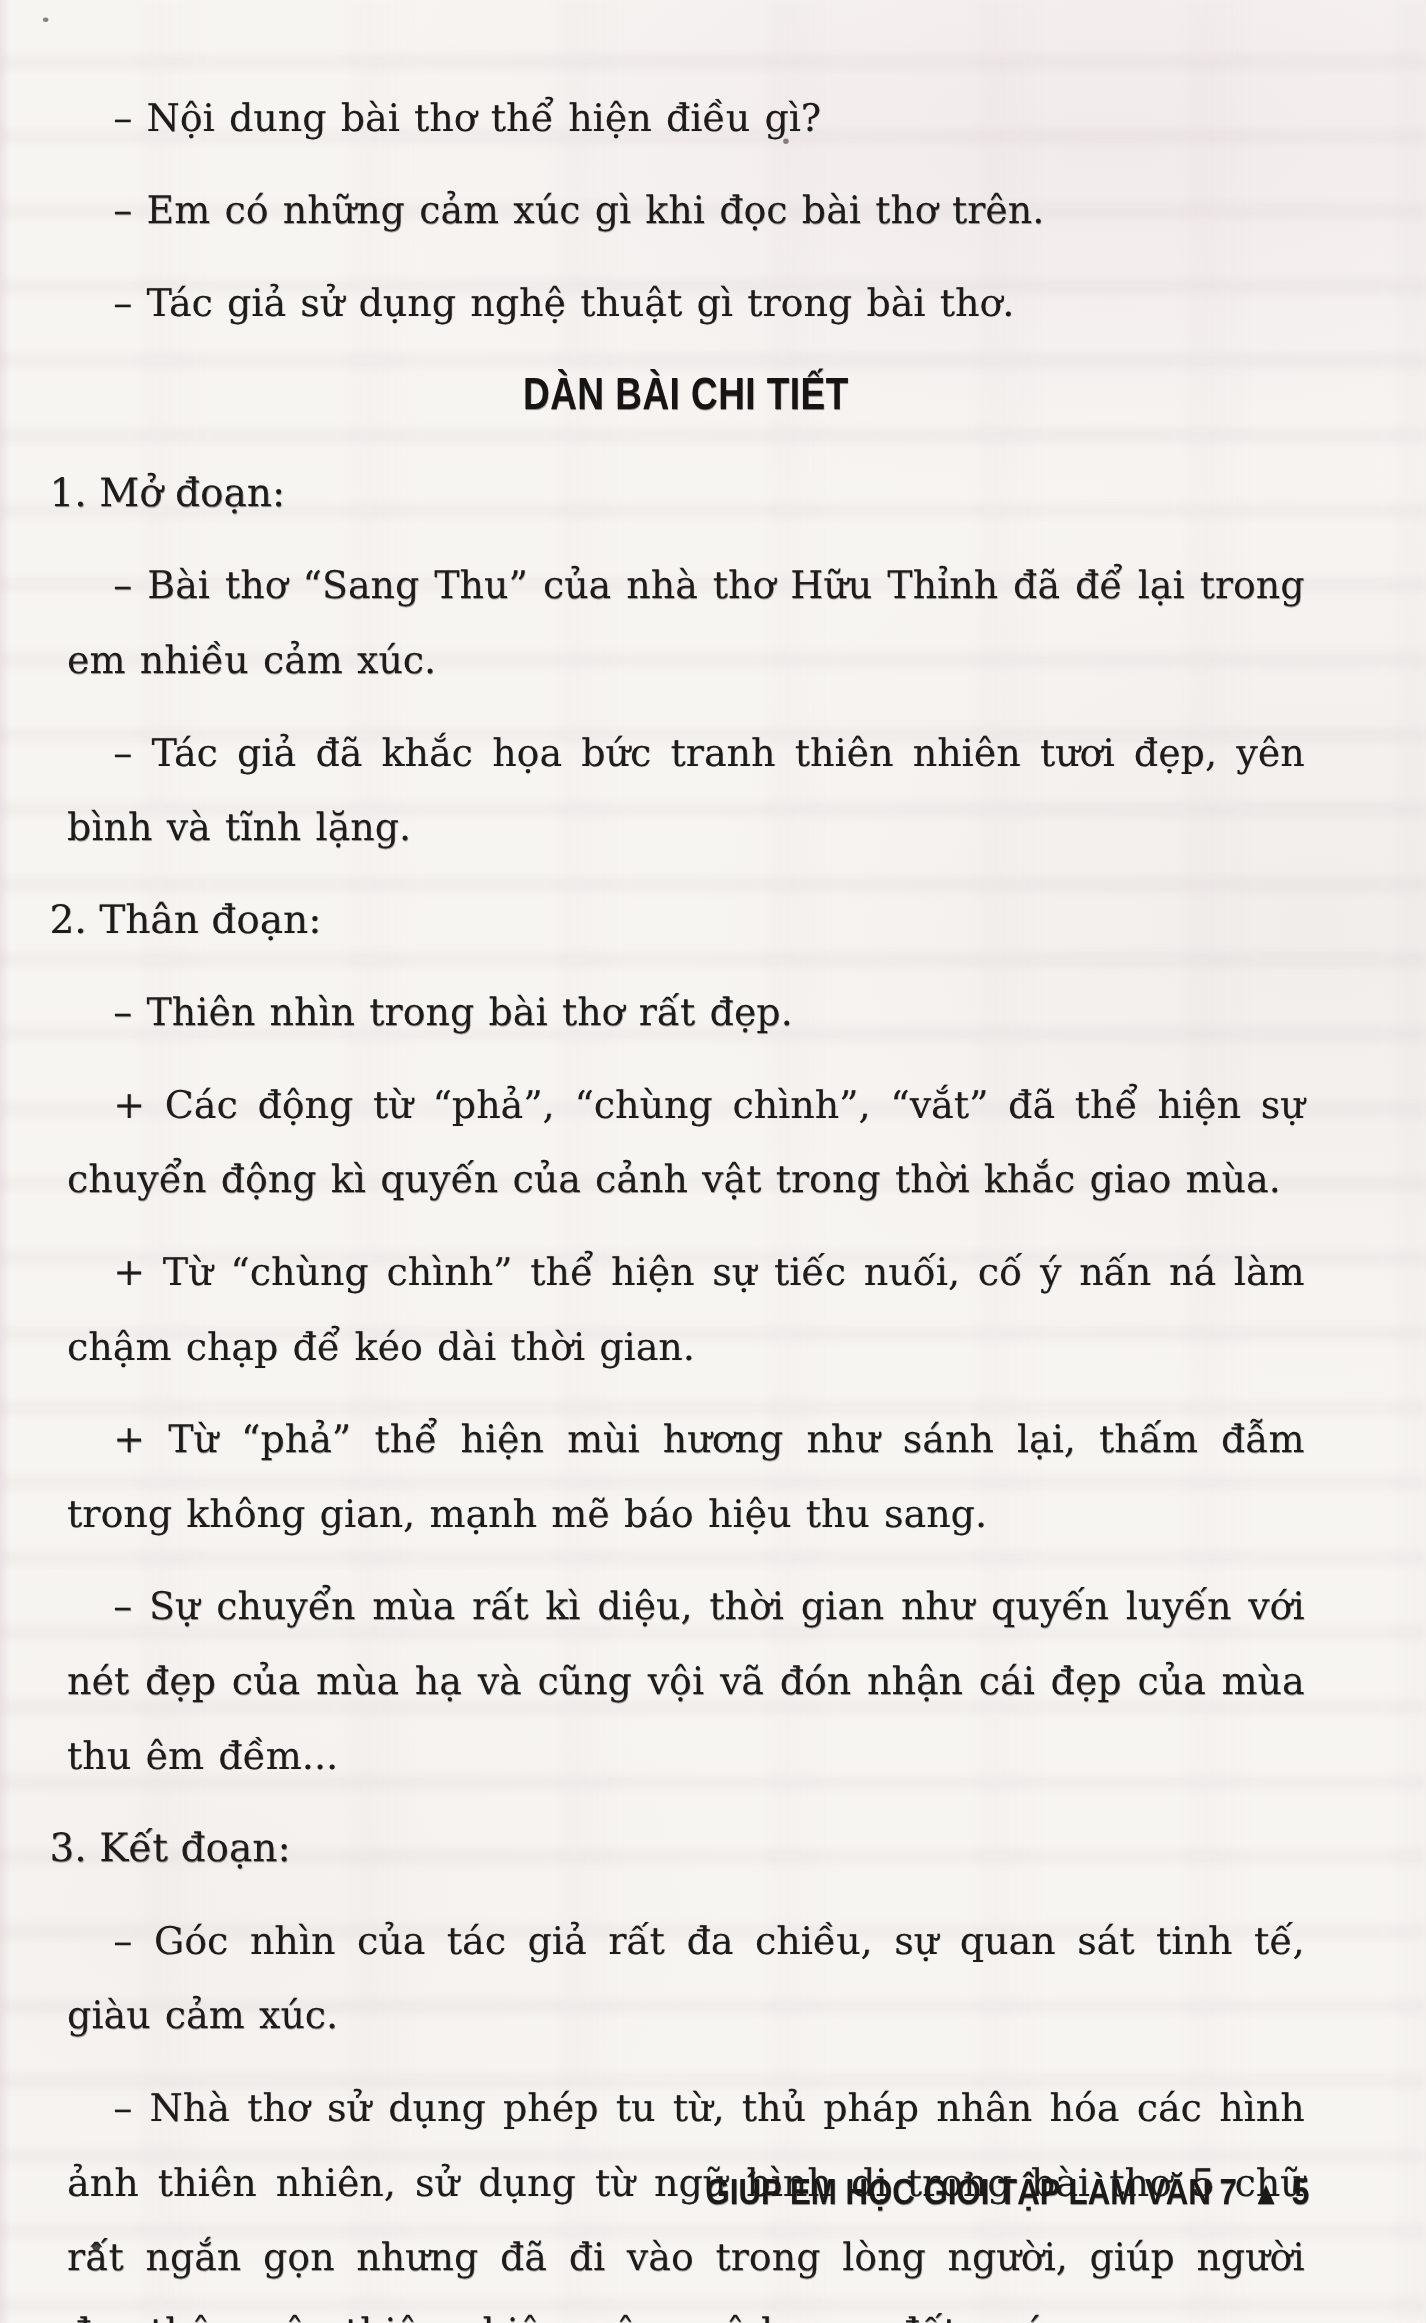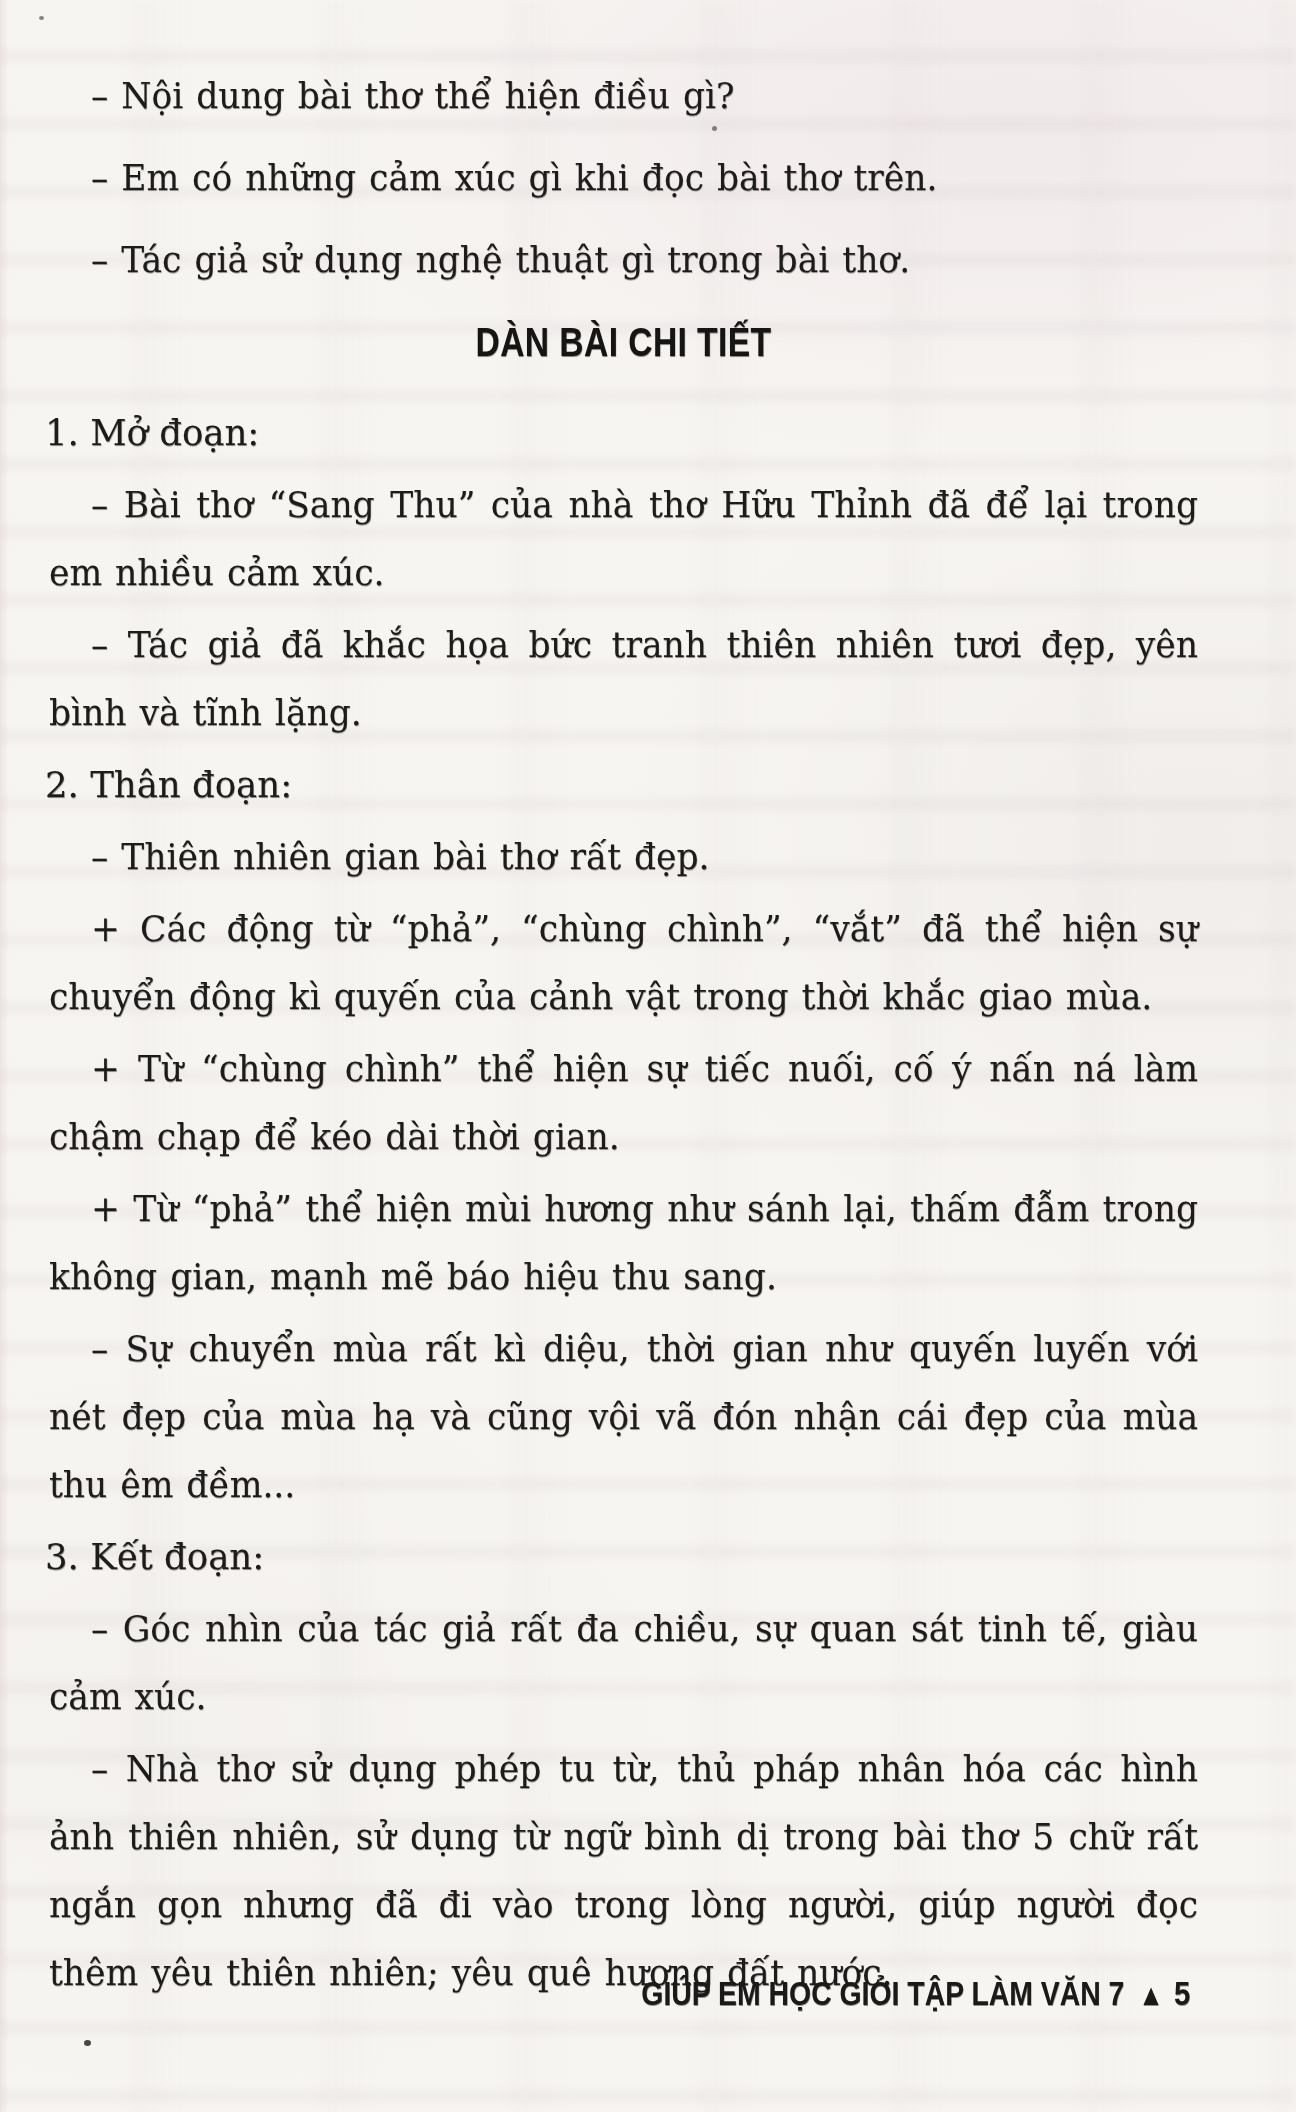--- a/index.html
+++ b/index.html
@@ -38,21 +38,21 @@
     filter: blur(3px);
     pointer-events: none;
   }
   .content {
     position: absolute;
     top: 58px;
     left: 45px;
     width: 1157px;
   }
   .item {
-    margin: 4px;
+    margin: 16px;
     font-size: 34.5px;
     line-height: 68px;
     text-align: justify;
     text-indent: 42px;
     word-spacing: 2px;
     text-shadow: 0.4px 0.5px 0.7px rgba(25,23,22,0.45);
   }
   .item.q { margin-bottom: 14px; }
   .marker { display: inline; }
   .main-heading-wrap {
@@ -132,21 +132,21 @@
 
     <h2 class="section-title">1. Mở đoạn:</h2>
 
     <p class="item"><span class="marker">–</span> <span>Bài thơ “Sang Thu” của nhà thơ Hữu Thỉnh đã để lại trong em nhiều cảm xúc.</span></p>
 
     <p class="item"><span class="marker">–</span> <span>Tác giả đã khắc họa bức tranh thiên nhiên tươi đẹp, yên bình và tĩnh lặng.</span></p>
 
     <h2 class="section-title">2. Thân đoạn:</h2>
 
 
-    <p class="item"><span class="marker">–</span> <span>Thiên nhiên gian bài thơ rất đẹp.</span></p>
+    <p class="item"><span class="marker">–</span> <span>Thiên nhìn trong bài thơ rất đẹp.</span></p>
 
     <p class="item"><span class="marker">+</span> <span>Các động từ “phả”, “chùng chình”, “vắt” đã thể hiện sự chuyển động kì quyến của cảnh vật trong thời khắc giao mùa.</span></p>
 
     <p class="item"><span class="marker">+</span> <span>Từ “chùng chình” thể hiện sự tiếc nuối, cố ý nấn ná làm chậm chạp để kéo dài thời gian.</span></p>
 
     <p class="item"><span class="marker">+</span> <span>Từ “phả” thể hiện mùi hương như sánh lại, thấm đẫm trong không gian, mạnh mẽ báo hiệu thu sang.</span></p>
 
     <p class="item"><span class="marker">–</span> <span>Sự chuyển mùa rất kì diệu, thời gian như quyến luyến với nét đẹp của mùa hạ và cũng vội vã đón nhận cái đẹp của mùa thu êm đềm...</span></p>
 
     <h2 class="section-title">3. Kết đoạn:</h2>

